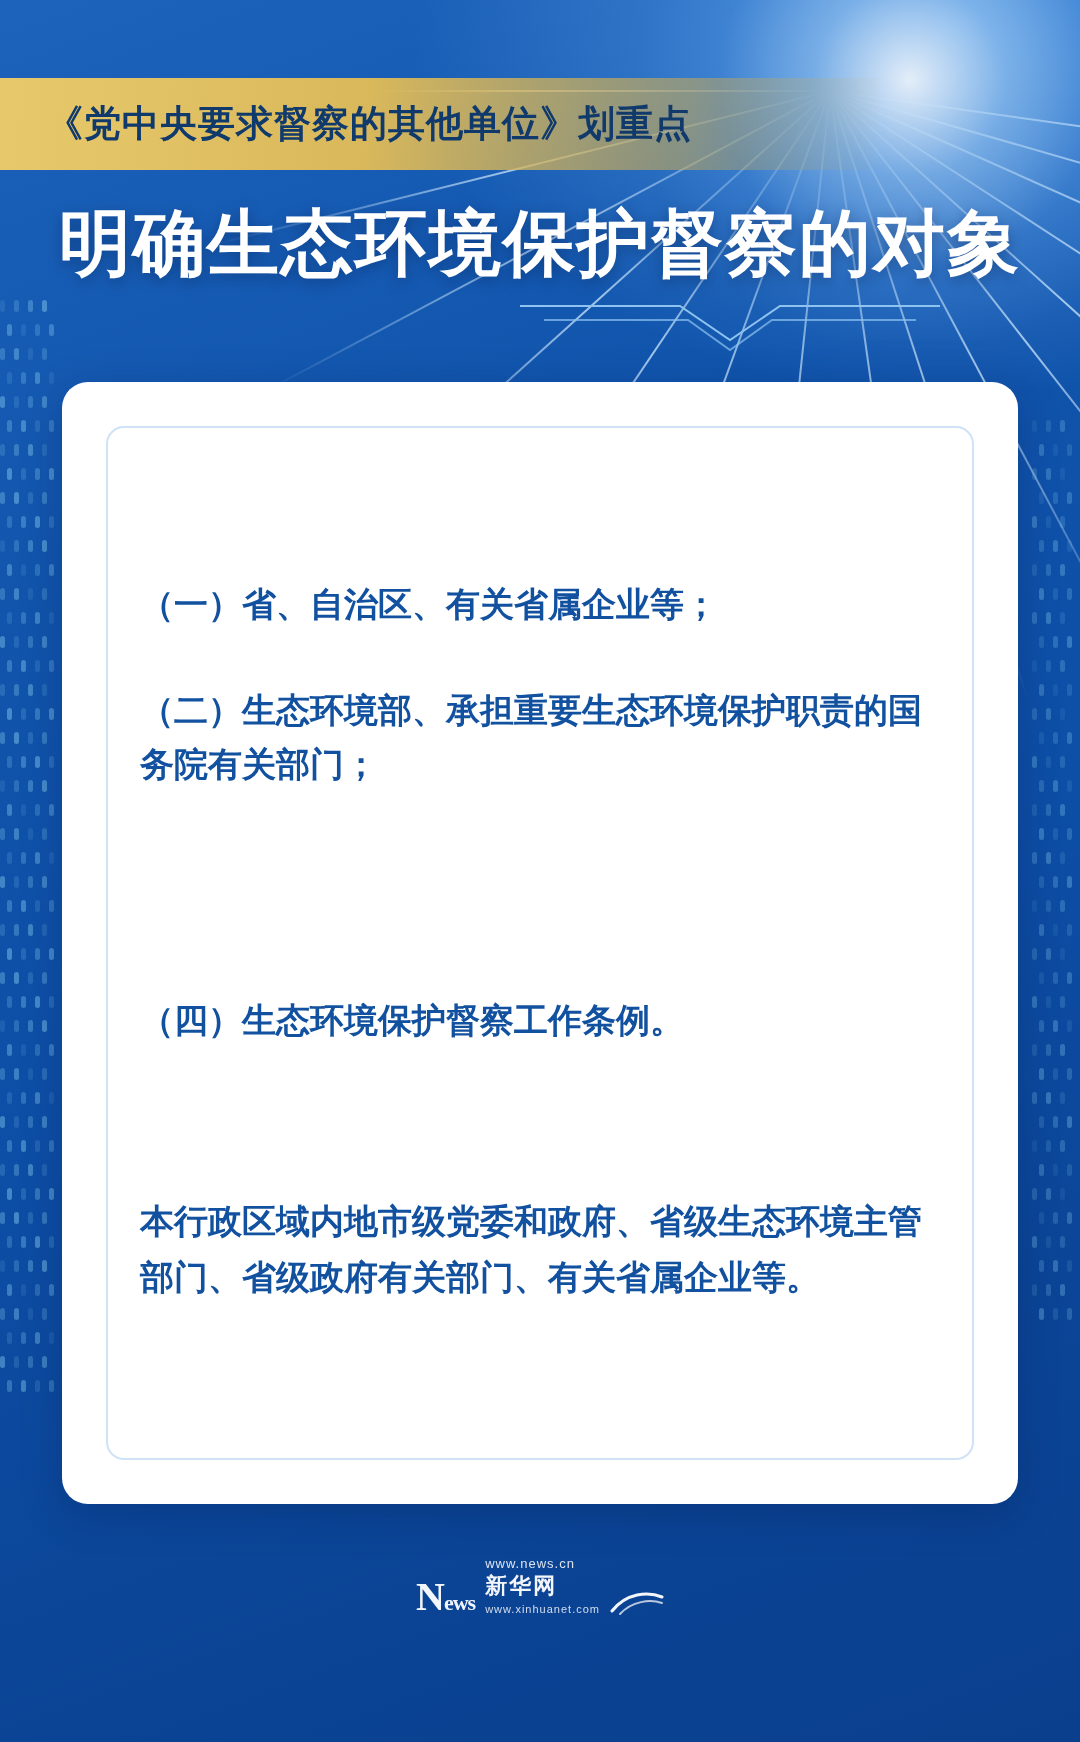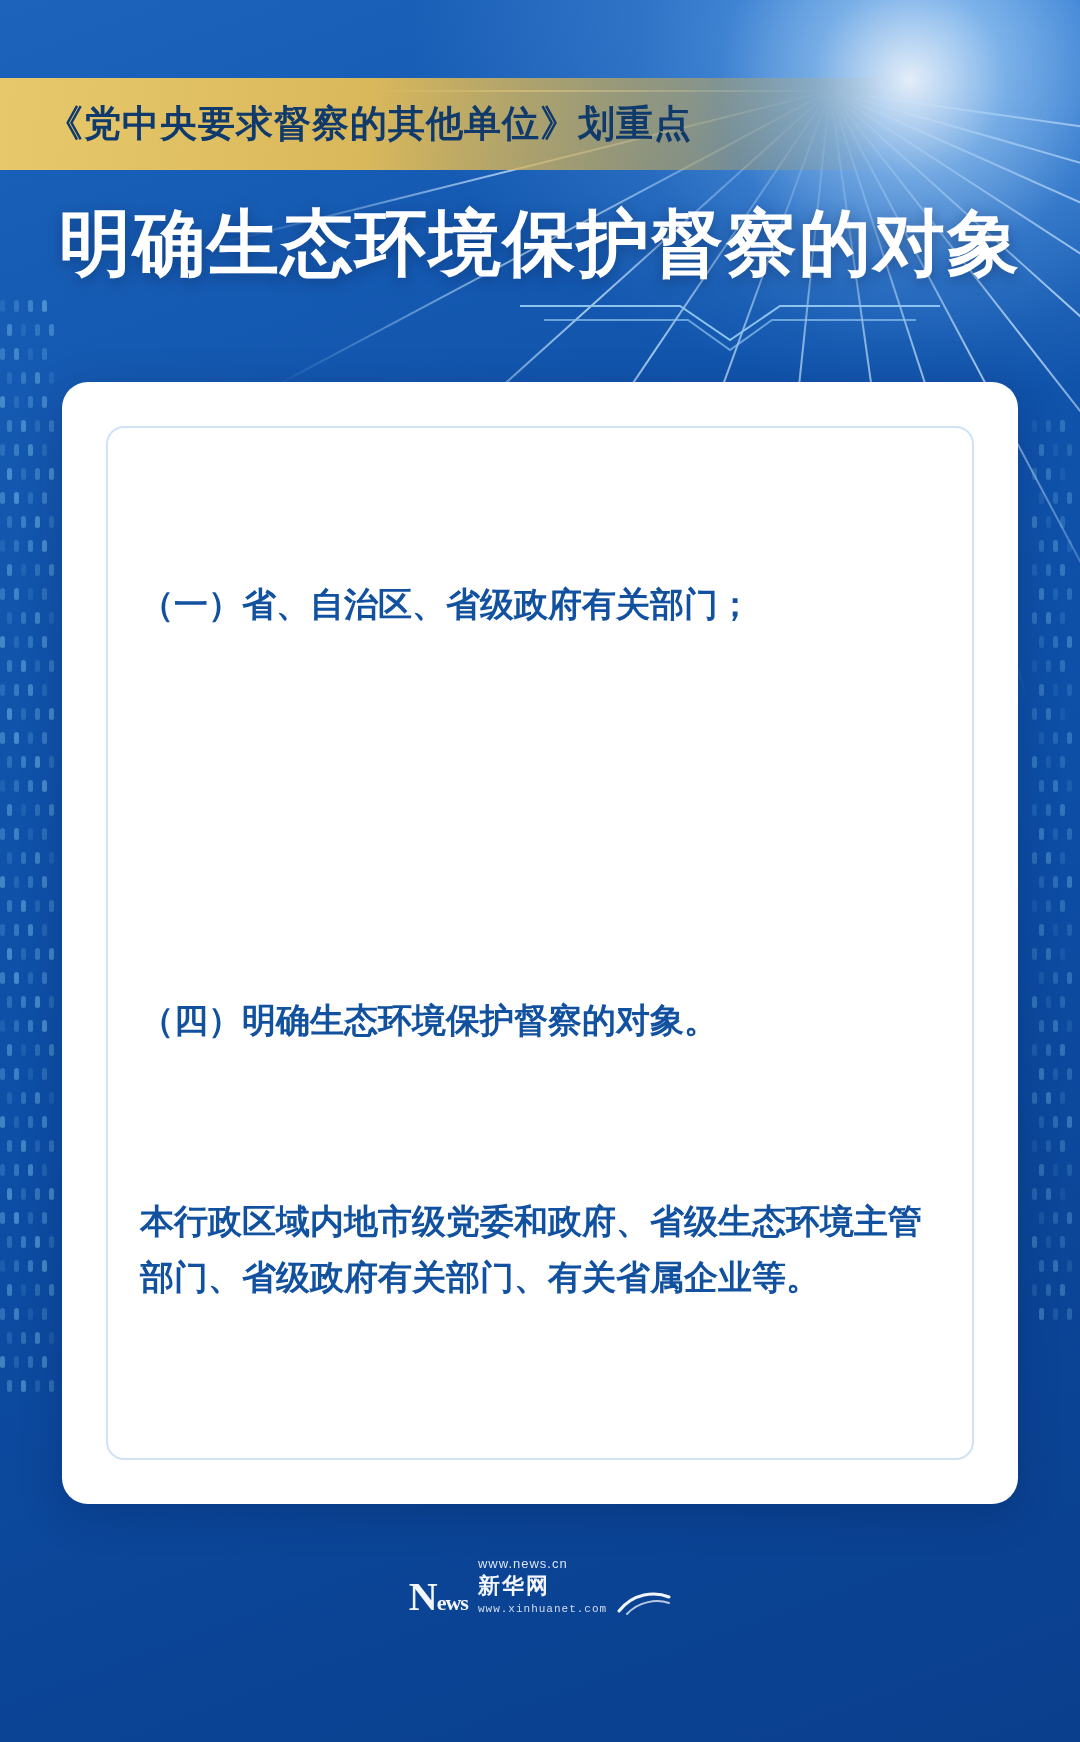--- a/index.html
+++ b/index.html
@@ -233,21 +233,21 @@
     font-size: 13px;
     letter-spacing: 1px;
     opacity: 0.9;
   }
   .logo-name {
     font-size: 22px;
     font-weight: bold;
     letter-spacing: 2px;
   }
   .logo-url-bottom {
-    font-family: Liberation Mono, monospace;
+    font-family: Liberation Sans, sans-serif;
     font-size: 11px;
     letter-spacing: 1px;
     opacity: 0.85;
     margin-top: 2px;
   }
   .logo-swoosh {
     width: 54px;
     height: 26px;
   }
 </style>
@@ -590,22 +590,23 @@
     <svg width="420" height="52" viewBox="0 0 420 52" xmlns="http://www.w3.org/2000/svg">
       <polyline points="0,6 160,6 210,40 260,6 420,6" fill="none" stroke="#8ec3f0" stroke-width="2"></polyline>
       <polyline points="24,20 168,20 210,50 252,20 396,20" fill="none" stroke="#8ec3f0" stroke-width="2" opacity="0.7"></polyline>
     </svg>
   </div>
 
   <div class="card">
     <div class="card-inner"></div>
 
 
-    <div class="item item-1">（一）省、自治区、省级政府有关部门；</div>
-    <div class="item item-4">（四）明确生态环境保护督察的对象。</div>
+    <div class="item item-1">（一）省、自治区、有关省属企业等；</div>
+    <div class="item item-2">（二）生态环境部、承担重要生态环境保护职责的国务院有关部门；</div>
+    <div class="item item-4">（四）生态环境保护督察工作条例。</div>
 
 
     <div class="closing">本行政区域内地市级党委和政府、省级生态环境主管部门、省级政府有关部门、有关省属企业等。</div>
   </div>
 
   <div class="footer-logo">
     <div class="logo-box">
       <div class="logo-mark">
         <span>N</span><span style="font-size:22px;">ews</span>
       </div>

